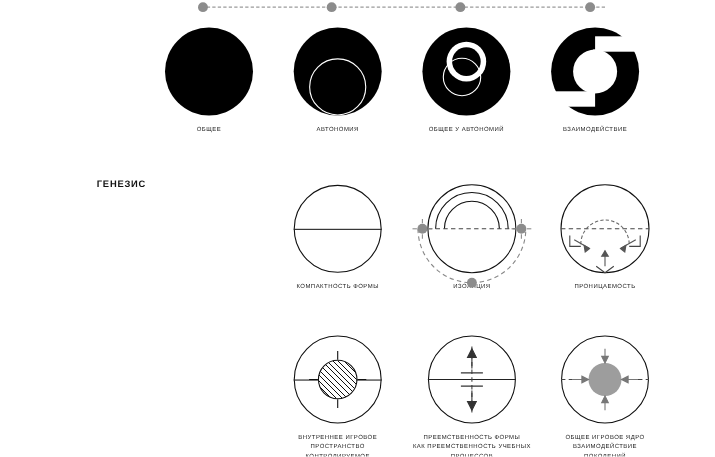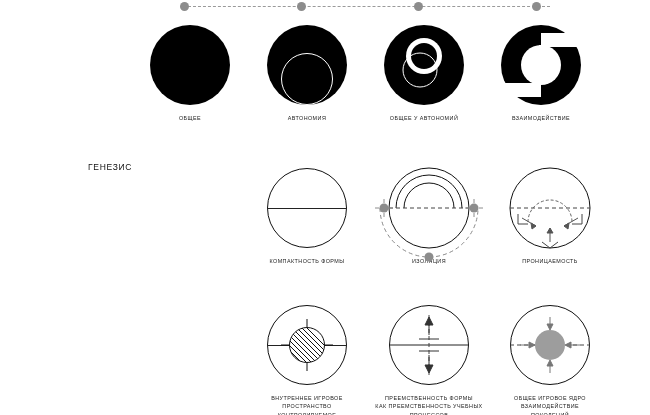--- a/index.html
+++ b/index.html
@@ -45,21 +45,21 @@
     background: #8c8c8c;
     top: 2px;
   }
 
   
   .section-label {
     position: absolute;
     left: 88px;
     top: 162px;
     font-size: 8.5px;
-    font-weight: normal;
+    font-weight: bold;
     letter-spacing: 0.7px;
     color: #111;
   }
 
   
   .cell {
     position: absolute;
     width: 120px;
     text-align: center;
   }

